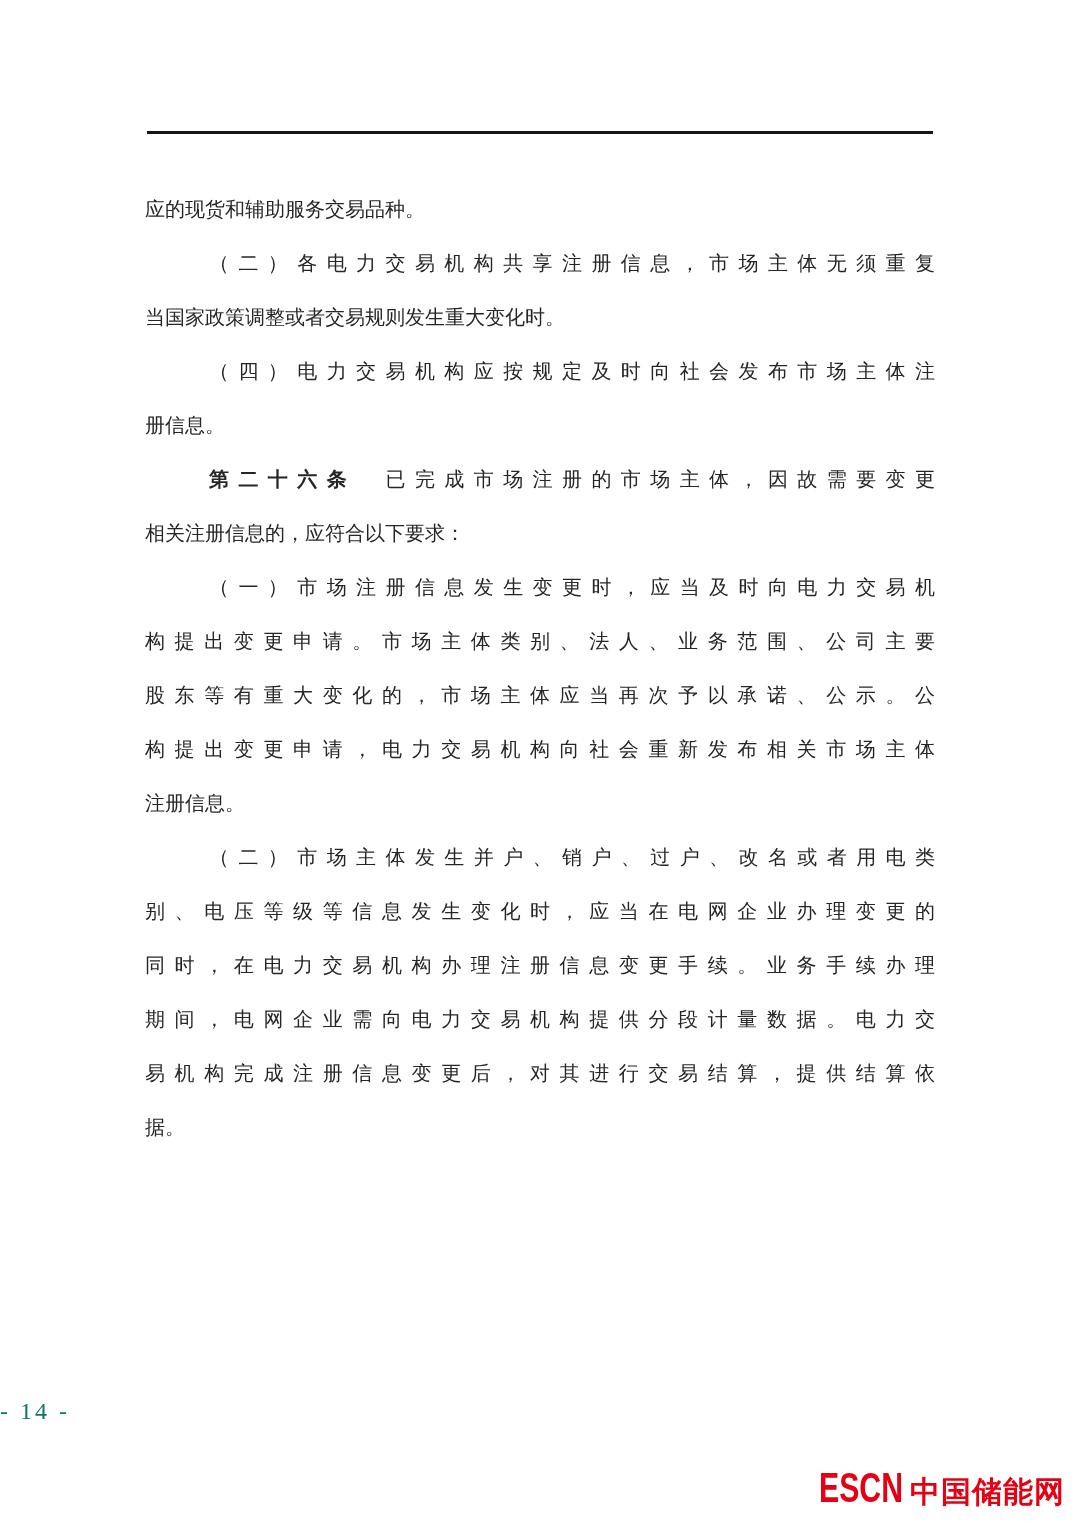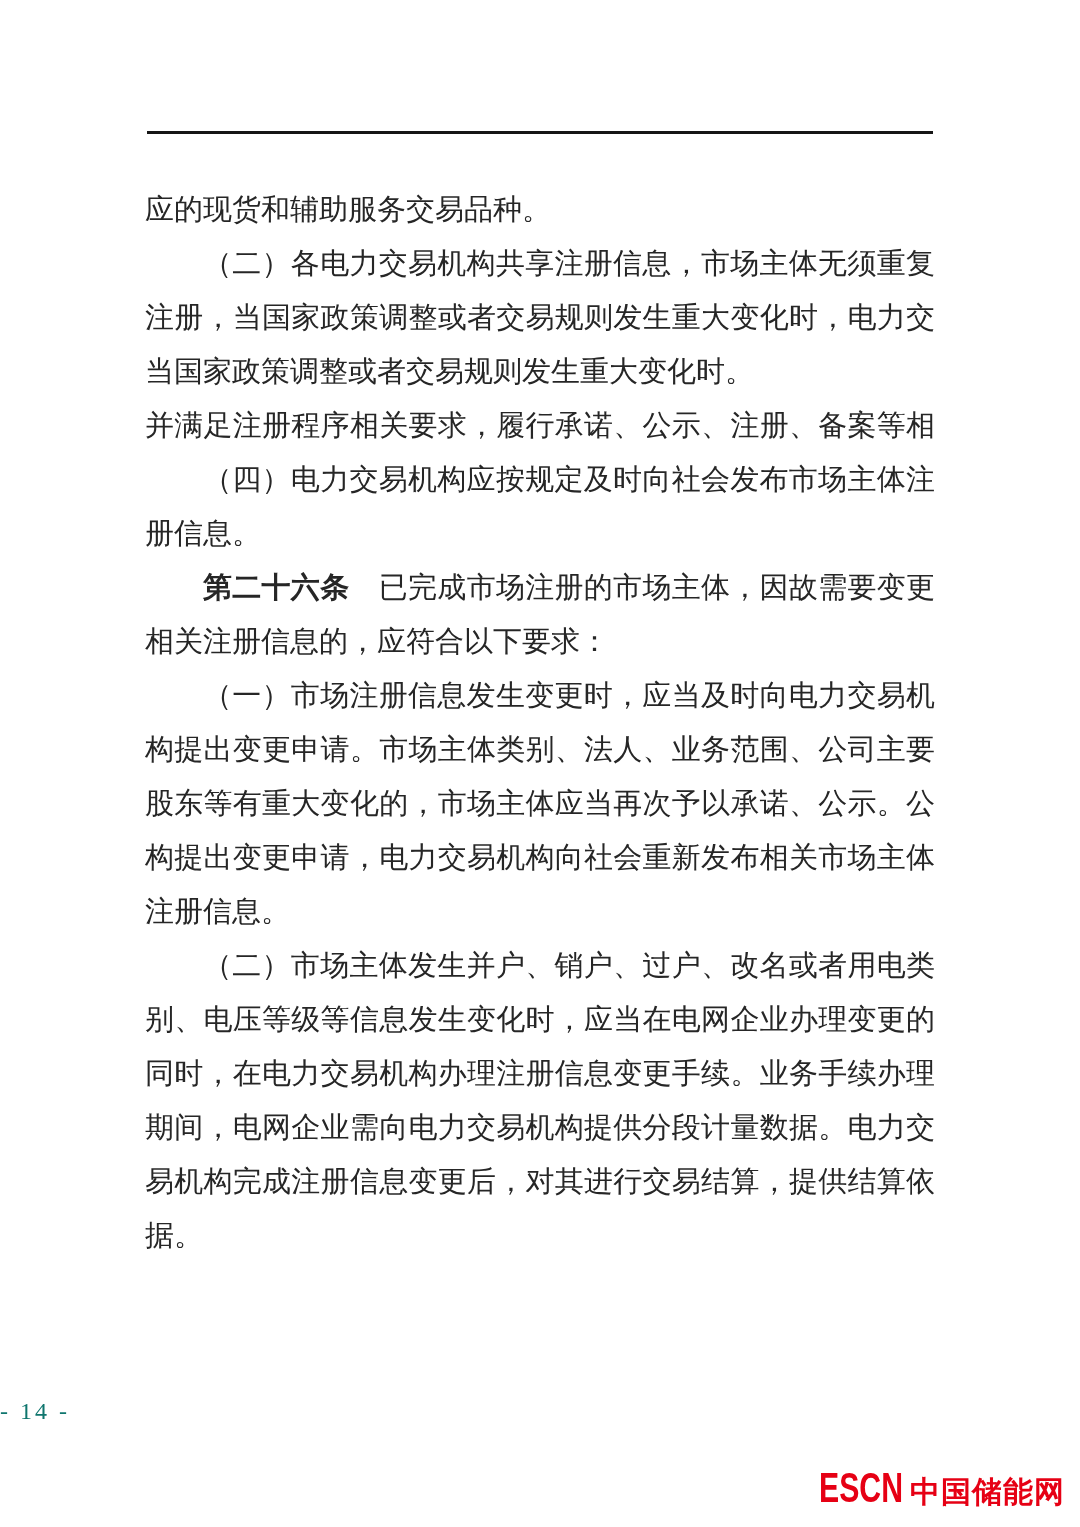--- a/index.html
+++ b/index.html
@@ -22,34 +22,35 @@
     width: 786px;
     height: 3px;
     background: #161616;
   }
   .content {
     position: absolute;
     left: 145px;
     top: 182px;
     width: 790px;
     color: #262626;
-    font-size: 29px;
+    font-size: 20px;
   }
   .line {
     height: 54px;
     line-height: 54px;
     white-space: normal;
   }
   .justify {
     text-align: justify;
     text-align-last: justify;
     text-justify: inter-character;
   }
   .indent {
     text-indent: 58px;
+    margin-left: 6px;
   }
   .bold {
     font-weight: bold;
   }
   .page-number {
     position: absolute;
     top: 1398px;
     left: 0;
     width: 100%;
     font-size: 24px;
@@ -84,23 +85,21 @@
 </head>
 <body>
 
 <div class="page">
 
   <div class="top-rule"></div>
 
   <div class="content">
     <div class="line">应的现货和辅助服务交易品种。</div>
     <div class="line indent justify">（二）各电力交易机构共享注册信息，市场主体无须重复</div>
-    <div class="line justify">注册，当国家政策调整或者交易规则发生重大变化时，电力交</div>
     <div class="line">当国家政策调整或者交易规则发生重大变化时。</div>
-    <div class="line justify">并满足注册程序相关要求，履行承诺、公示、注册、备案等相</div>
     <div class="line indent justify">（四）电力交易机构应按规定及时向社会发布市场主体注</div>
     <div class="line">册信息。</div>
     <div class="line indent justify">
       <span class="bold">第二十六条</span><span>　已完成市场注册的市场主体，因故需要变更</span>
     </div>
     <div class="line">相关注册信息的，应符合以下要求：</div>
     <div class="line indent justify">（一）市场注册信息发生变更时，应当及时向电力交易机</div>
     <div class="line justify">构提出变更申请。市场主体类别、法人、业务范围、公司主要</div>
     <div class="line justify">股东等有重大变化的，市场主体应当再次予以承诺、公示。公</div>
     <div class="line justify">构提出变更申请，电力交易机构向社会重新发布相关市场主体</div>

